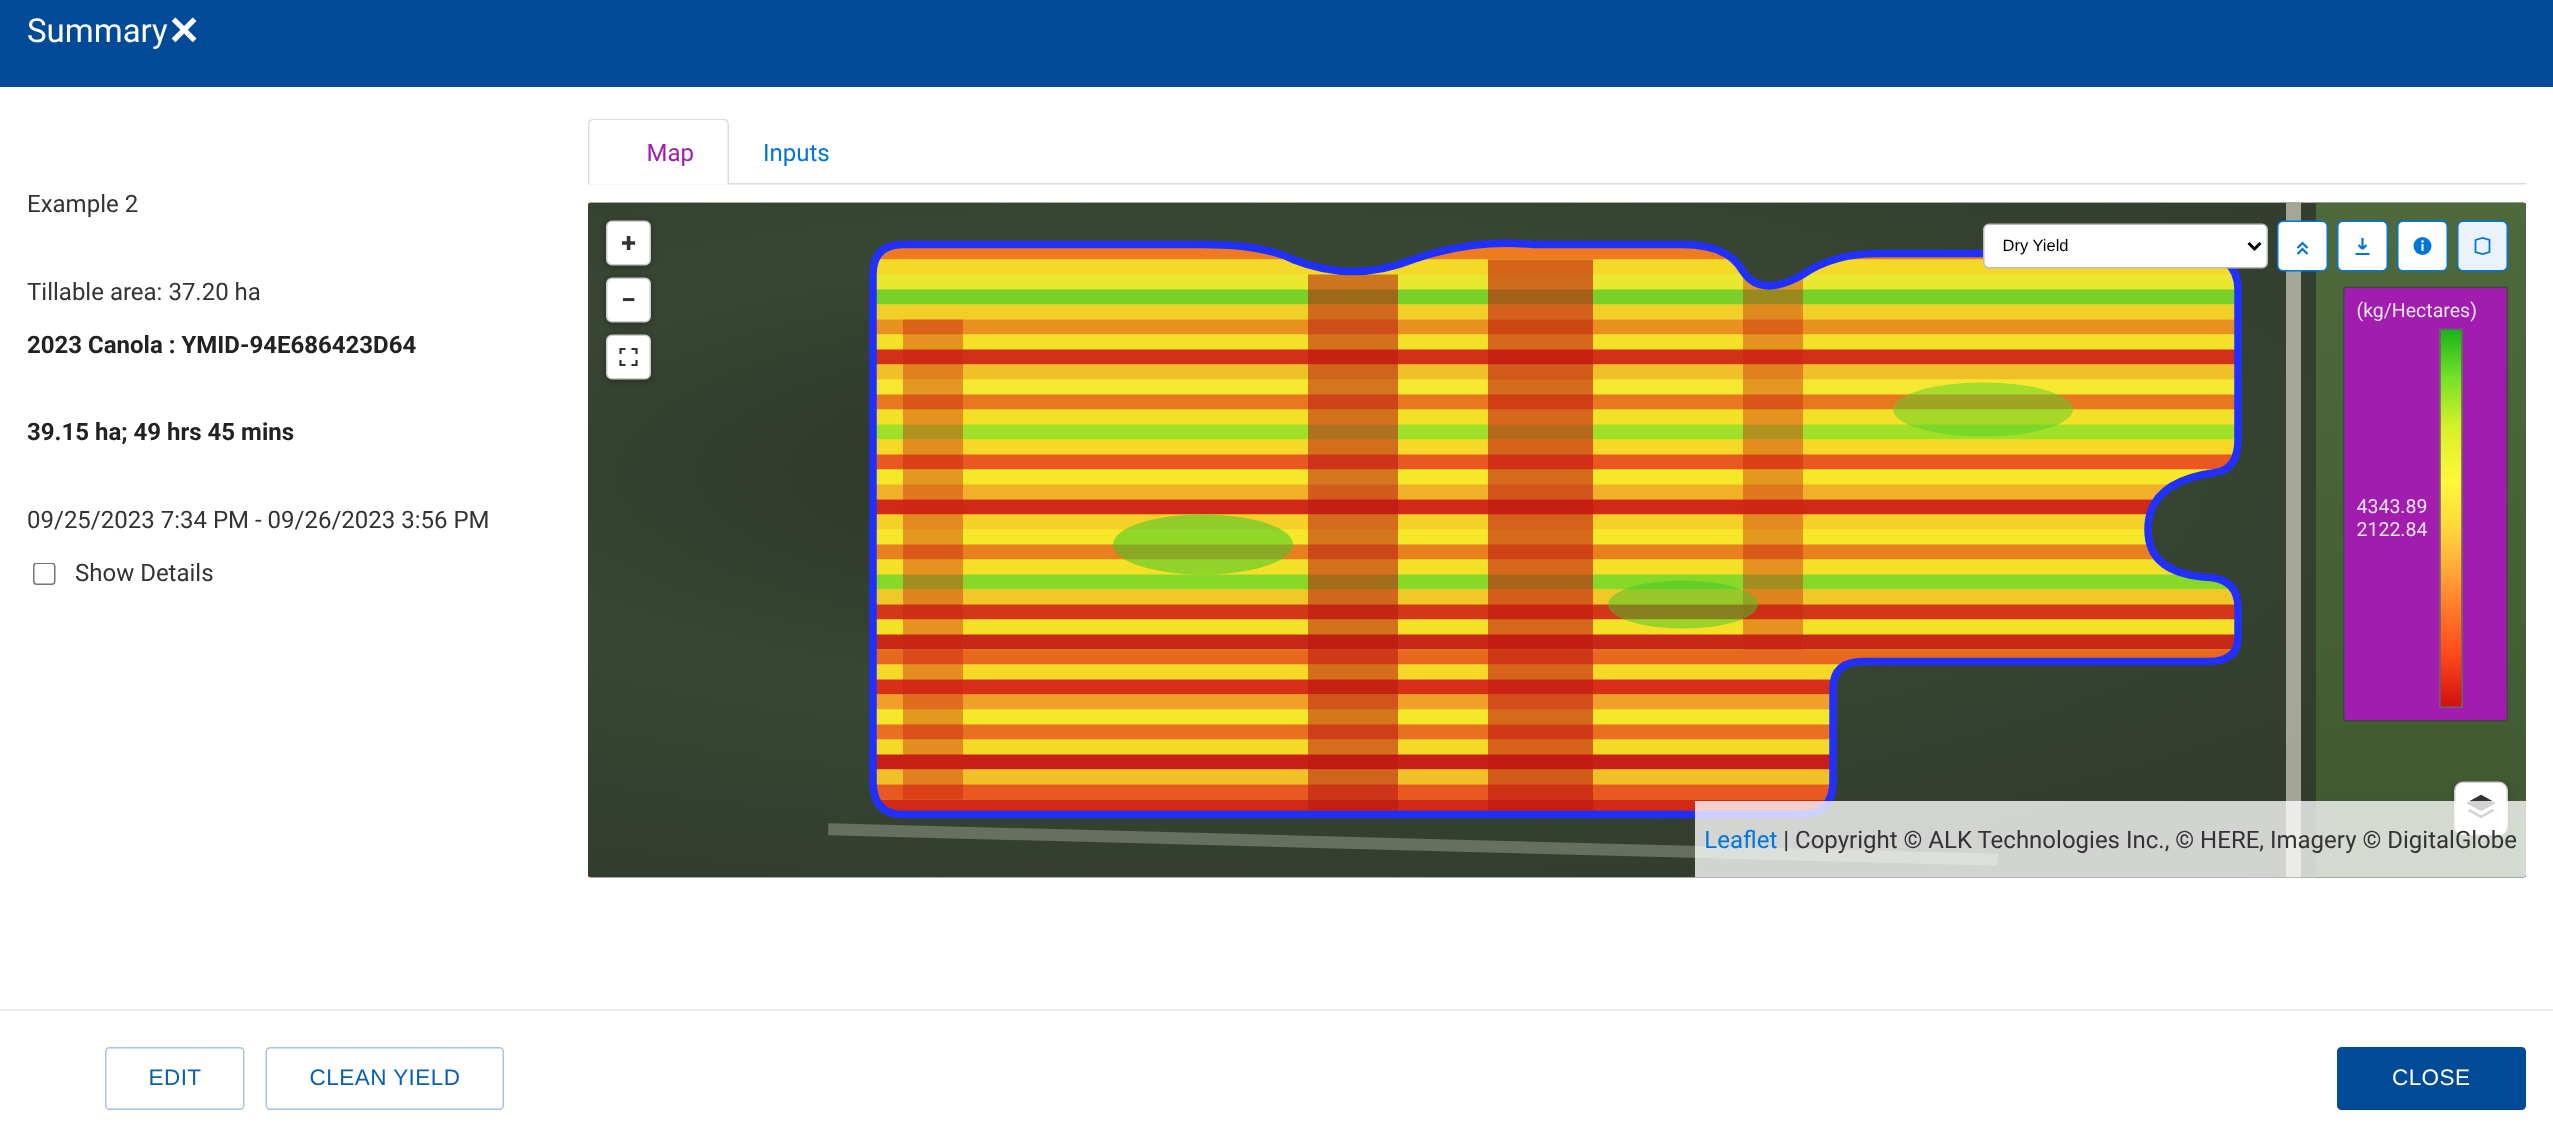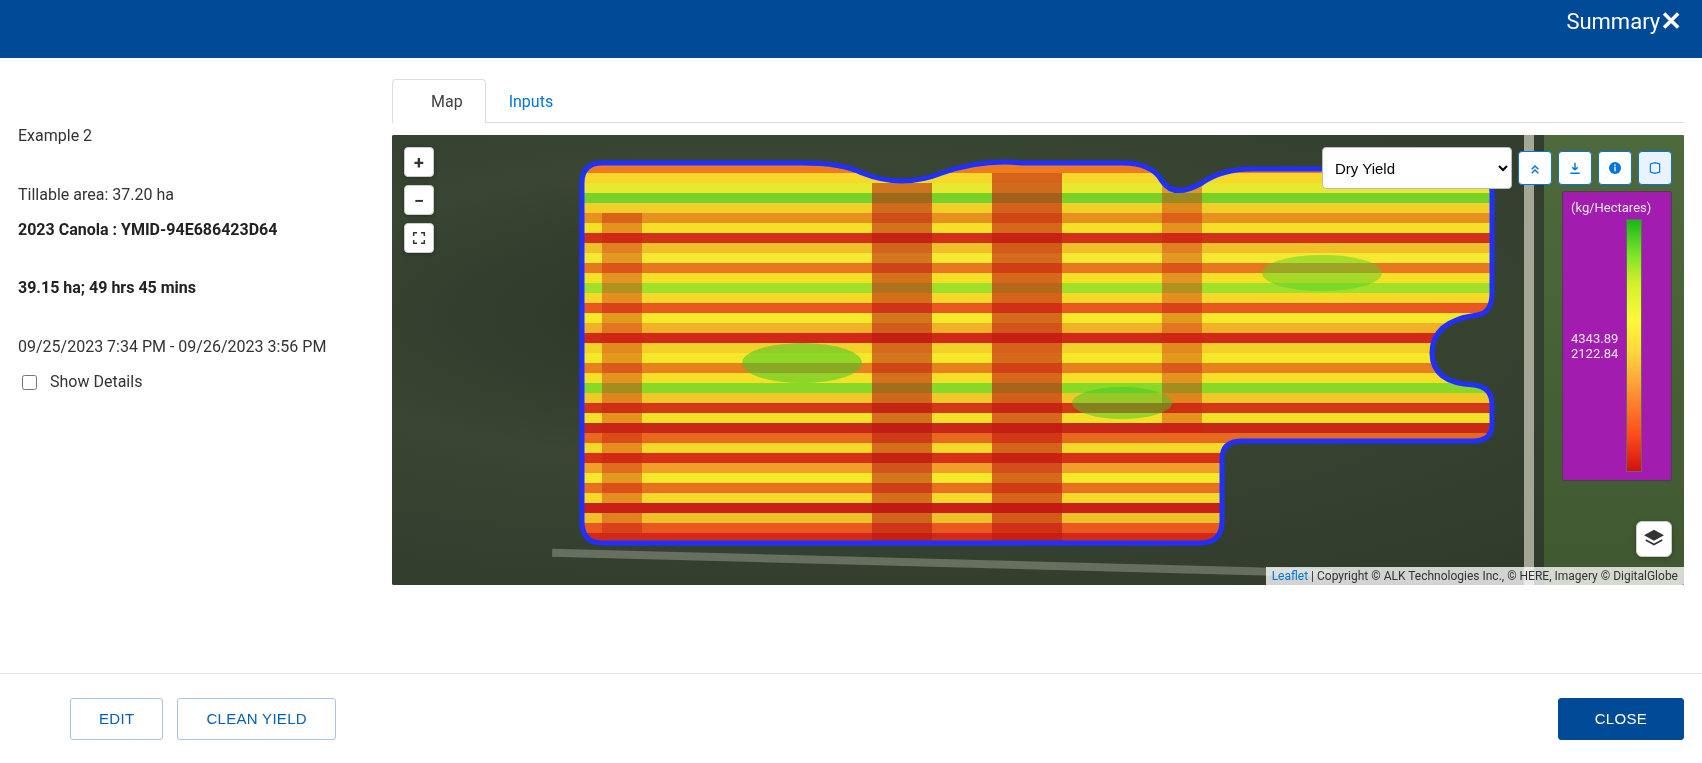--- a/index.html
+++ b/index.html
@@ -13,21 +13,21 @@
     overflow: hidden;
   }
 
   
   .header-bar {
     background: #004a98;
     color: #fff;
     height: 58px;
     display: flex;
     align-items: center;
-    justify-content: flex-end;
+    justify-content: flex-start;
     padding: 0 20px 16px 18px;
   }
   .header-title {
     font-size: 22px;
     font-weight: 400;
   }
   .close-x {
     font-size: 26px;
     font-weight: 700;
     cursor: pointer;
@@ -80,21 +80,21 @@
     border: 1px solid transparent;
     border-bottom: none;
     border-top-left-radius: 4px;
     border-top-right-radius: 4px;
     position: relative;
     top: 1px;
   }
   .tab.active {
     border-color: #ddd;
     background: #fff;
-    color: #404040;
+    color: #a21caf;
     padding-left: 38px;
   }
   .tab.inactive {
     color: #0275d8;
   }
 
   
   .map-wrap {
     margin-top: 12px;
     position: relative;
@@ -166,24 +166,24 @@
 
   
   .map-top-right {
     position: absolute;
     top: 12px; right: 12px;
     display: flex;
     gap: 6px;
     align-items: center;
   }
   .layer-select {
-    height: 42px;
+    height: 30px;
     min-width: 190px;
     padding: 4px 8px;
-    font-size: 15px;
+    font-size: 11px;
     border: 1px solid #bbb;
     border-radius: 4px;
     background: #fff;
     cursor: pointer;
   }
   .map-icon-btn {
     width: 34px; height: 34px;
     border: 1px solid #0275d8;
     border-radius: 4px;
     background: #fff;
@@ -251,23 +251,23 @@
     cursor: pointer;
     box-shadow: 0 1px 4px rgba(0,0,0,.25);
   }
   .layers-btn svg { width: 22px; height: 22px; color:#333; }
 
   
   .attribution {
     position: absolute;
     bottom: 0; right: 0;
     background: rgba(255,255,255,.78);
-    font-size: 12px;
+    font-size: 16px;
     color: #333;
-    padding: 2px 6px;
+    padding: 16px 6px;
   }
   .attribution a { color: #0275d8; text-decoration: none; }
 
   
   .footer {
     height: 90px;
     border-top: 1px solid #e6e6e6;
     display: flex;
     align-items: center;
     justify-content: space-between;

